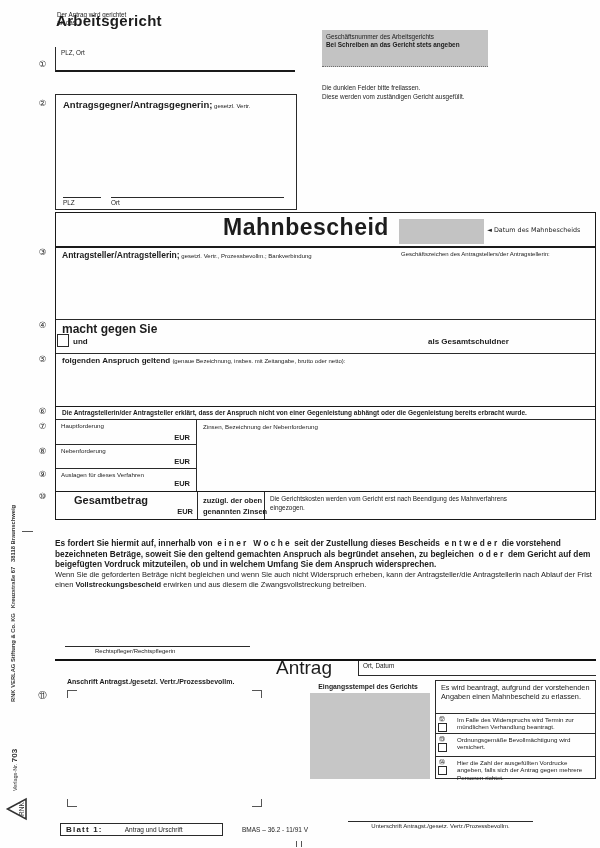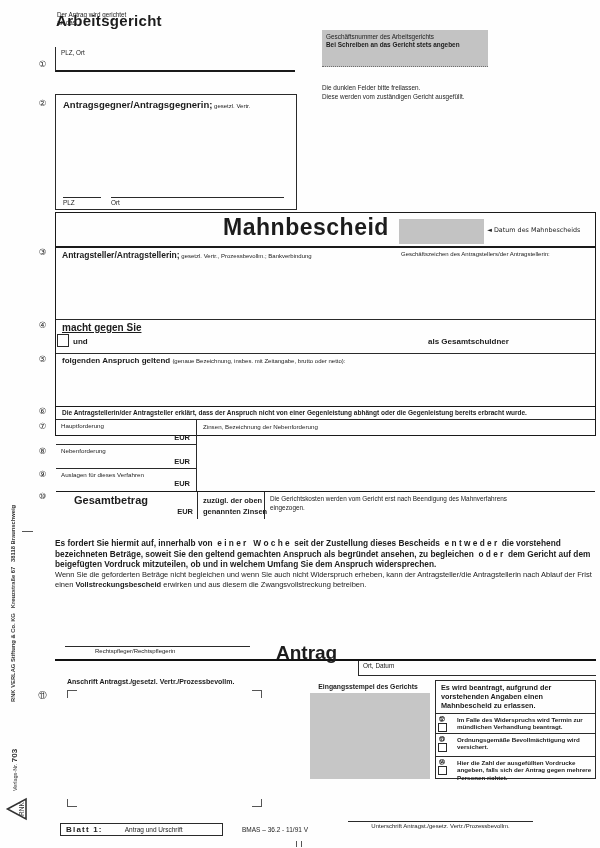--- a/index.html
+++ b/index.html
@@ -34,32 +34,32 @@
 
   
   #box2 { left:55px; top:94px; width:242px; height:116px; border:1px solid #2a2a2a; }
   #box2-title { padding:4px 0 0 7px; font-size:9.5px; font-weight:bold; }
   .small-label { font-size:6px; font-weight:normal; }
   #box2-bottom { position:absolute; left:7px; right:12px; bottom:3px; display:flex; gap:10px; }
   .fline { border-top:1px solid #2a2a2a; font-size:6.4px; padding-top:1px; }
   #plz-line { width:38px; } #ort-line { flex:1; }
 
   
-  #mbbox { left:55px; top:212px; width:541px; height:224px; border:1.5px solid #1a1a1a; }
+  #mbbox { left:55px; top:212px; width:541px; height:308px; border:1.5px solid #1a1a1a; }
   #mb-title { position:absolute; left:138px; top:1px; width:224px; text-align:center;
               font-size:23px; font-weight:bold; letter-spacing:.5px; }
   #mb-date-box { position:absolute; left:343px; top:6px; width:85px; height:25px; background:#c3c3c3; }
   #mb-date-label { position:absolute; left:431px; top:13px; font-size:6.4px; white-space:nowrap;
                    font-family:"DejaVu Sans", sans-serif; }
   .mbrow { position:absolute; left:0; right:0; }
   #r3 { top:33px; height:73px; border-top:2px solid #1a1a1a; }
   #r3-label { padding:2px 0 0 6px; font-size:8.5px; font-weight:bold; }
   #r3-right { position:absolute; left:345px; top:3px; font-size:6px; }
   #r4 { top:106px; height:34px; border-top:1px solid #2a2a2a; }
-  #r4-line1 { padding:2px 0 0 6px; font-weight:bold; font-size:10px;text-decoration:underline; }
+  #r4-line1 { padding:2px 0 0 6px; font-weight:bold; font-size:12px; }
   #r4-checkbox { position:absolute; left:1px; top:14px; width:12px; height:13px; border:1px solid #2a2a2a; background:#fff; }
   #r4-und { position:absolute; left:17px; top:17px; font-weight:bold; font-size:8px; }
   #r4-right { position:absolute; left:372px; top:17px; font-weight:bold; font-size:8px; }
   #r5 { top:140px; height:53px; border-top:1px solid #2a2a2a; }
   #r5-label { padding:2px 0 0 6px; font-size:8px; font-weight:bold; }
   #r6 { top:193px; height:13px; border-top:1.5px solid #1a1a1a; }
   #r6-text { padding:2px 0 0 6px; font-size:6.5px; font-weight:bold; white-space:nowrap; }
   #forder { top:206px; height:72px; border-top:1px solid #2a2a2a; }
   #forder-left { position:absolute; left:0; top:0; bottom:0; width:141px; border-right:1px solid #2a2a2a; }
   .fcell { position:relative; border-bottom:1px solid #2a2a2a; }
@@ -80,33 +80,33 @@
   #paras { left:55px; top:526px; width:542px; }
   #p1 { font-size:8.3px; font-weight:bold; white-space:pre-wrap; margin-bottom:2px; }
   #p2 { font-size:8.3px; font-weight:bold; line-height:1.28; white-space:pre-wrap;margin-top:12px; }
   #p3 { font-size:7.5px; line-height:1.33; }
 
   #sig-line { left:65px; top:646px; width:185px; border-top:1px solid #2a2a2a; height:1px; }
   #sig-label { left:95px; top:648px; font-size:6px; }
   #thick-rule { left:55px; top:659px; width:541px; height:2px; background:#111; }
 
   
-  #antrag-title { left:276px; top:642px; font-size:19px; font-weight:bold; }
+  #antrag-title { left:276px; top:657px; font-size:19px; font-weight:normal; }
   #ortdatum { left:358px; top:661px; width:238px; height:15px; border-left:1px solid #2a2a2a;
               border-bottom:1px solid #2a2a2a; font-size:6.4px; padding:1px 0 0 4px; }
   #anschrift-label { left:67px; top:678px; font-size:7px; font-weight:bold; }
   .corner { position:absolute; width:10px; height:8px; }
   #c-tl{left:67px;  top:690px; border-top:1px solid #555; border-left:1px solid #555;}
   #c-tr{left:252px; top:690px; border-top:1px solid #555; border-right:1px solid #555;}
   #c-bl{left:67px;  top:799px; border-bottom:1px solid #555; border-left:1px solid #555;}
   #c-br{left:252px; top:799px; border-bottom:1px solid #555; border-right:1px solid #555;}
   #address-area { left:68px; top:692px; width:193px; height:113px; }
   #stamp-label { left:303px; top:683px; width:130px; text-align:center; font-size:6.8px; font-weight:bold; }
   #stamp-box { left:310px; top:693px; width:120px; height:86px; background:#c6c6c6; }
-  #rightbox { left:435px; top:680px; width:161px; height:99px; border:1px solid #2a2a2a;font-weight:bold; }
+  #rightbox { left:435px; top:680px; width:161px; height:99px; border:1px solid #2a2a2a; }
   #req-text { padding:3px 4px 0 5px; font-size:7.3px; line-height:1.22; height:32px; }
   .ritem { position:relative; border-top:1px solid #2a2a2a; }
   #ri12{height:20px} #ri13{height:23px} #ri14{height:23px}
   .rnum { position:absolute; left:3px; top:1px; font-size:6px; font-family:"DejaVu Sans",sans-serif; }
   .rcheck { position:absolute; left:2px; top:9px; width:9px; height:9px; border:1px solid #2a2a2a; background:#fff; }
   .rtext { margin-left:21px; padding:2px 2px 0 0; font-size:6.2px; line-height:1.18; }
 
   
   #blatt-box { left:60px; top:823px; width:163px; height:13px; border:1px solid #2a2a2a;
                display:flex; align-items:center; padding:0 5px; gap:22px; }

